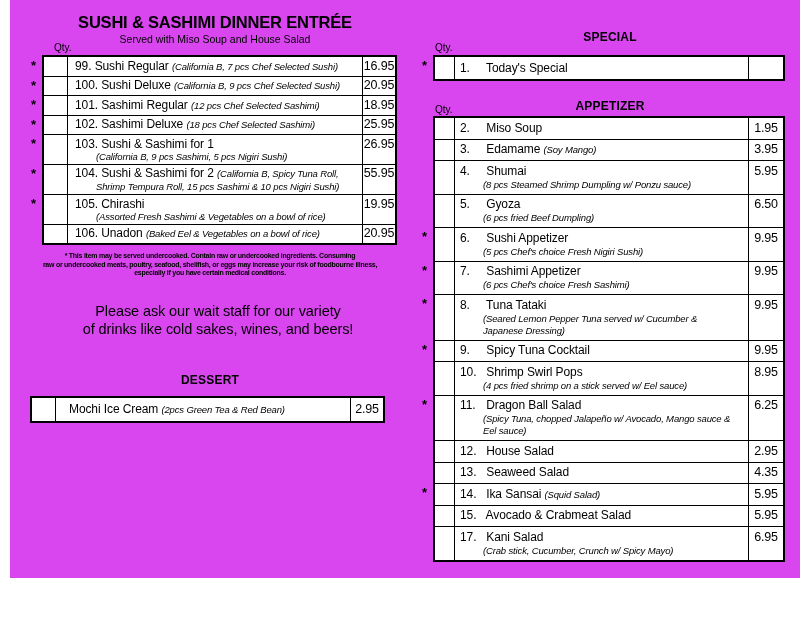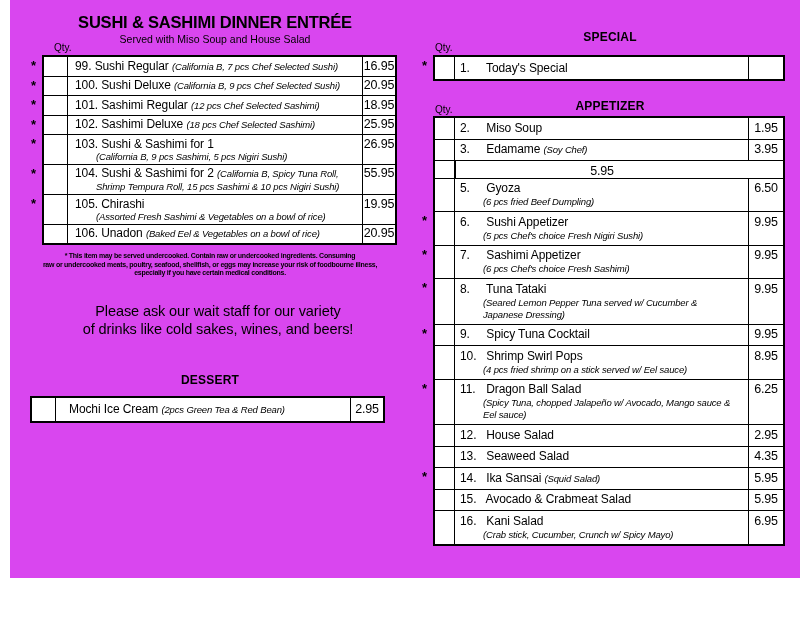--- a/index.html
+++ b/index.html
@@ -206,26 +206,30 @@
         <div class="row">
           <div class="cell qty"></div>
           <div class="cell item">
             <div class="name-line"><span class="num">2.</span> <span class="name">Miso Soup</span></div>
           </div>
           <div class="cell price">1.95</div>
         </div>
         <div class="row">
           <div class="cell qty"></div>
           <div class="cell item">
-            <div class="name-line"><span class="num">3.</span> <span class="name">Edamame</span> <span class="desc">(Soy Chef)</span></div>
+            <div class="name-line"><span class="num">3.</span> <span class="name">Edamame</span> <span class="desc">(Soy Mango)</span></div>
           </div>
           <div class="cell price">3.95</div>
         </div>
         <div class="row">
           <div class="cell qty"></div>
+          <div class="cell item">
+            <div class="name-line"><span class="num">4.</span> <span class="name">Shumai</span></div>
+            <span class="desc desc-line">(8 pcs Steamed Shrimp Dumpling w/ Ponzu sauce)</span>
+          </div>
           <div class="cell price">5.95</div>
         </div>
         <div class="row">
           <div class="cell qty"></div>
           <div class="cell item">
             <div class="name-line"><span class="num">5.</span> <span class="name">Gyoza</span></div>
             <span class="desc desc-line">(6 pcs fried Beef Dumpling)</span>
           </div>
           <div class="cell price">6.50</div>
         </div>
@@ -308,21 +312,21 @@
         <div class="row">
           <div class="cell qty"></div>
           <div class="cell item">
             <div class="name-line"><span class="num">15.</span> <span class="name">Avocado &amp; Crabmeat Salad</span></div>
           </div>
           <div class="cell price">5.95</div>
         </div>
         <div class="row">
           <div class="cell qty"></div>
           <div class="cell item">
-            <div class="name-line"><span class="num">16.</span> <span class="name">Kani Salad</span></div>
+            <div class="name-line"><span class="num">17.</span> <span class="name">Kani Salad</span></div>
             <span class="desc desc-line">(Crab stick, Cucumber, Crunch w/ Spicy Mayo)</span>
           </div>
           <div class="cell price">6.95</div>
         </div>
       </div>
 
     <div class="disclaimer" id="right-disclaimer">
       <div>* This item may be served undercooked. Contain raw or undercooked ingredients. Consuming</div>
       <div>raw or undercooked meats, poultry, seafood, shellfish, or eggs may increase your risk of foodbourne illness,</div>
       <div>especially if you have certain medical conditions.</div>

